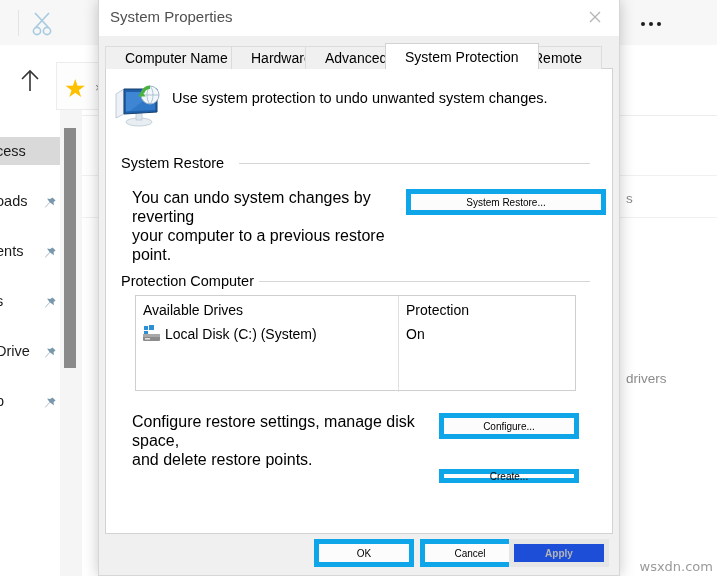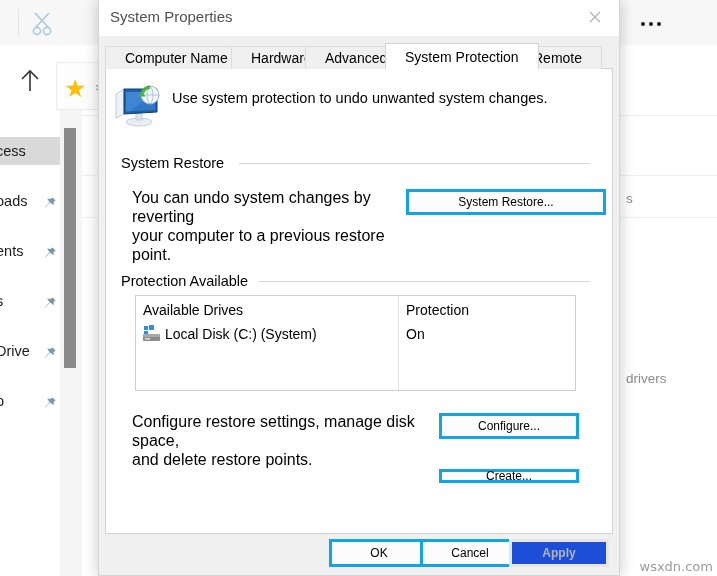--- a/index.html
+++ b/index.html
@@ -283,23 +283,23 @@
     position: absolute;
     font-size: 16px;
     color: #000;
     line-height: 19px;
     white-space: pre-line;
   }
 
   .btn {
     position: absolute;
     background: #fcfcfc;
-    border: 3px solid #0ea5e9;
+    border: 5px solid #0ea5e9;
     box-sizing: border-box;
-    font-size: 12px;
+    font-size: 10px;
     color: #000;
     display: flex;
     align-items: center;
     justify-content: center;
     font-family: "Liberation Sans", sans-serif;
     white-space: nowrap;
   }
   .btn.disabled { color: #b5b5b5; }
 
   
@@ -483,21 +483,21 @@
       </div>
       <div class="hdr-text">Use system protection to undo unwanted system changes.</div>
 
       <div class="group-label" style="left:22px; top:119px;">System Restore</div>
       <div class="group-line" style="left:140px; top:127px; width:351px;"></div>
 
       <div class="body-text" style="left:33px; top:152px; width:285px;">You can undo system changes by reverting
 your computer to a previous restore point.</div>
       <div class="btn" style="left:307px; top:153px; width:200px; height:26px;">System Restore...</div>
 
-      <div class="group-label" style="left:22px; top:237px;">Protection Available</div>
+      <div class="group-label" style="left:22px; top:237px;">Protection Computer</div>
       <div class="group-line" style="left:160px; top:245px; width:331px;"></div>
 
       <div class="listbox" style="left:36px; top:259px; width:441px; height:96px;">
         <div class="lb-col-sep" style="left:262px; top:0; height:96px;"></div>
         <div class="lb-hdr" style="left:7px; top:6px;">Available Drives</div>
         <div class="lb-hdr" style="left:270px; top:6px;">Protection</div>
 
         <div>
           <div class="drive-icon" style="left:6px; top:29px;">
             <svg viewBox="0 0 20 18" width="20" height="18">
@@ -514,21 +514,21 @@
         </div>
       </div>
 
       <div class="body-text" style="left:33px; top:376px; width:290px;">Configure restore settings, manage disk space,
 and delete restore points.</div>
       <div class="btn" style="left:340px; top:377px; width:140px; height:26px;">Configure...</div>
 
       <div class="btn" style="left:340px; top:433px; width:140px; height:14px;">Create...</div>
 
       <div class="dlg-footer">
-        <div class="btn" style="left:230px; top:5px; width:100px; height:28px;">OK</div>
+        <div class="btn" style="left:215px; top:5px; width:100px; height:28px;">OK</div>
         <div class="btn" style="left:321px; top:5px; width:100px; height:28px;">Cancel</div>
         <div class="btn disabled" style="left:410px; top:5px; width:100px; height:28px; border-color:#e6e6e6; background:#1d4ed8;font-weight:bold;">Apply</div>
       </div>
 
     </div>
   </div>
 
 </div>
 
 </body></html>

